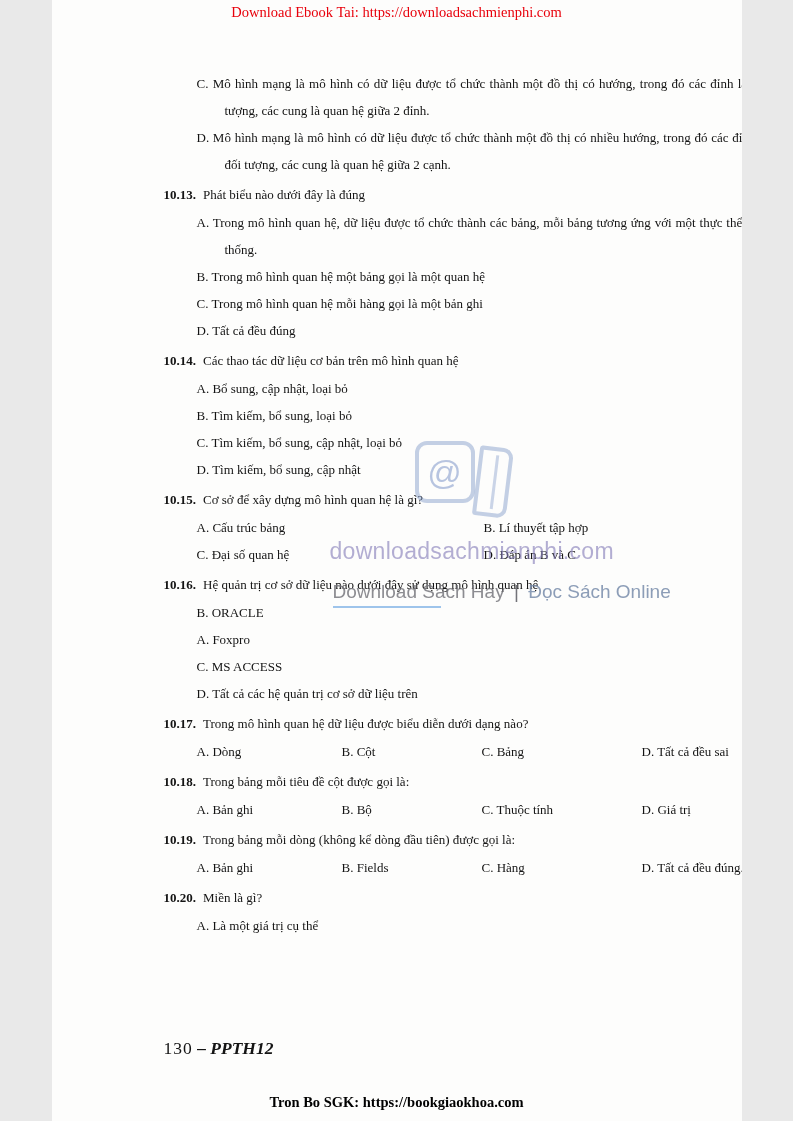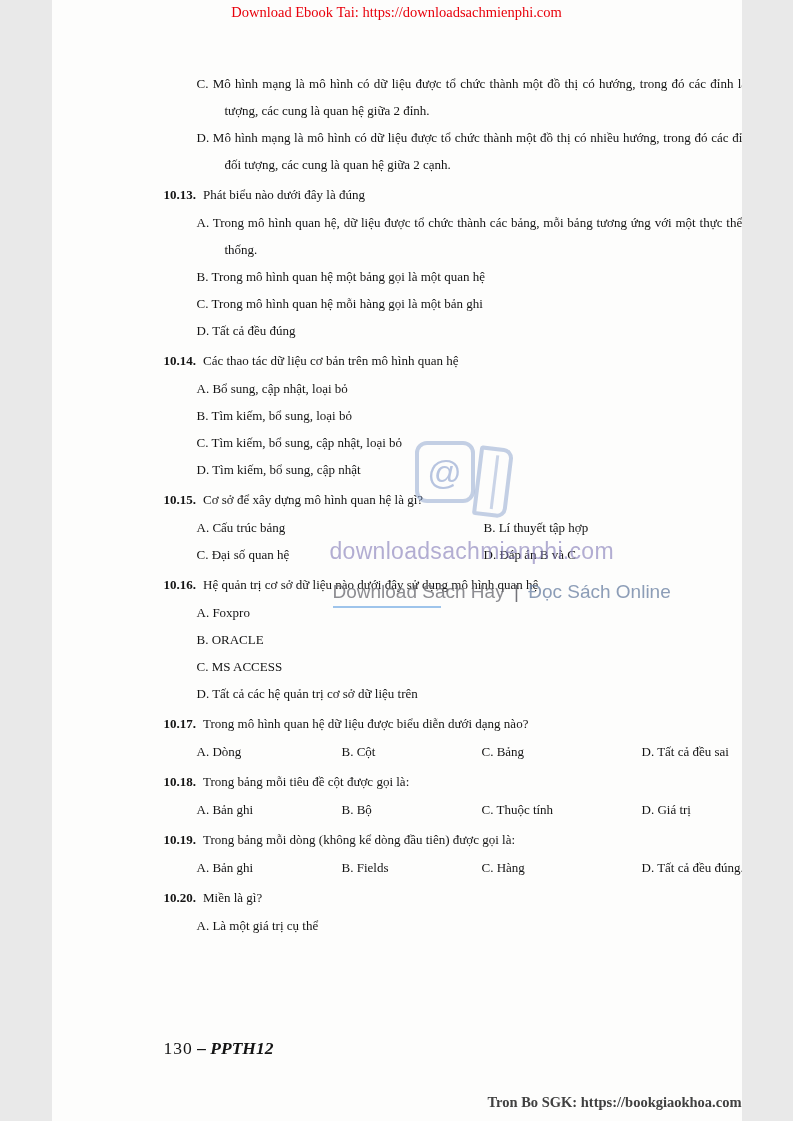--- a/index.html
+++ b/index.html
@@ -14,22 +14,22 @@
   }
   .top-banner {
     position: absolute; top: 4px; left: 0; width: 100%;
     text-align: center;
     color: #e8000b;
     font-size: 14.5px;
     font-family: "Liberation Serif", serif;
   }
   .bottom-banner {
     position: absolute; top: 1094px; left: 0; width: 100%;
-    text-align: right;
-    color: #404040;
+    text-align: center;
+    color: #000000;
     font-weight: bold;
     font-size: 14.5px;
   }
   .content {
     position: absolute; top: 70px; left: 112px; width: 626px;
     font-size: 13px; line-height: 27px;
   }
   .block { margin-top: 2px; }
   .block:first-child { margin-top: 0; }
   .qline { margin: 3px 0 1px 0; }
@@ -138,22 +138,22 @@
         <div class="options cols2">
           <span class="opt-cell">A. Cấu trúc bảng</span>
           <span class="opt-cell">B. Lí thuyết tập hợp</span>
           <span class="opt-cell">C. Đại số quan hệ</span>
           <span class="opt-cell">D. Đáp án B và C</span>
         </div>
       </div>
       <div class="block">
         <p class="qline"><span class="qnum">10.16.</span><span>Hệ quản trị cơ sở dữ liệu nào dưới đây sử dụng mô hình quan hệ</span></p>
         <div class="options stack">
+          <p class="option">B. ORACLE</p>
           <p class="option">A. Foxpro</p>
-          <p class="option">B. ORACLE</p>
           <p class="option">C. MS ACCESS</p>
           <p class="option">D. Tất cả các hệ quản trị cơ sở dữ liệu trên</p>
         </div>
       </div>
       <div class="block">
         <p class="qline"><span class="qnum">10.17.</span><span>Trong mô hình quan hệ dữ liệu được biểu diễn dưới dạng nào?</span></p>
         <div class="options row4">
           <span class="opt-cell">A. Dòng</span>
           <span class="opt-cell">B. Cột</span>
           <span class="opt-cell">C. Bảng</span>

